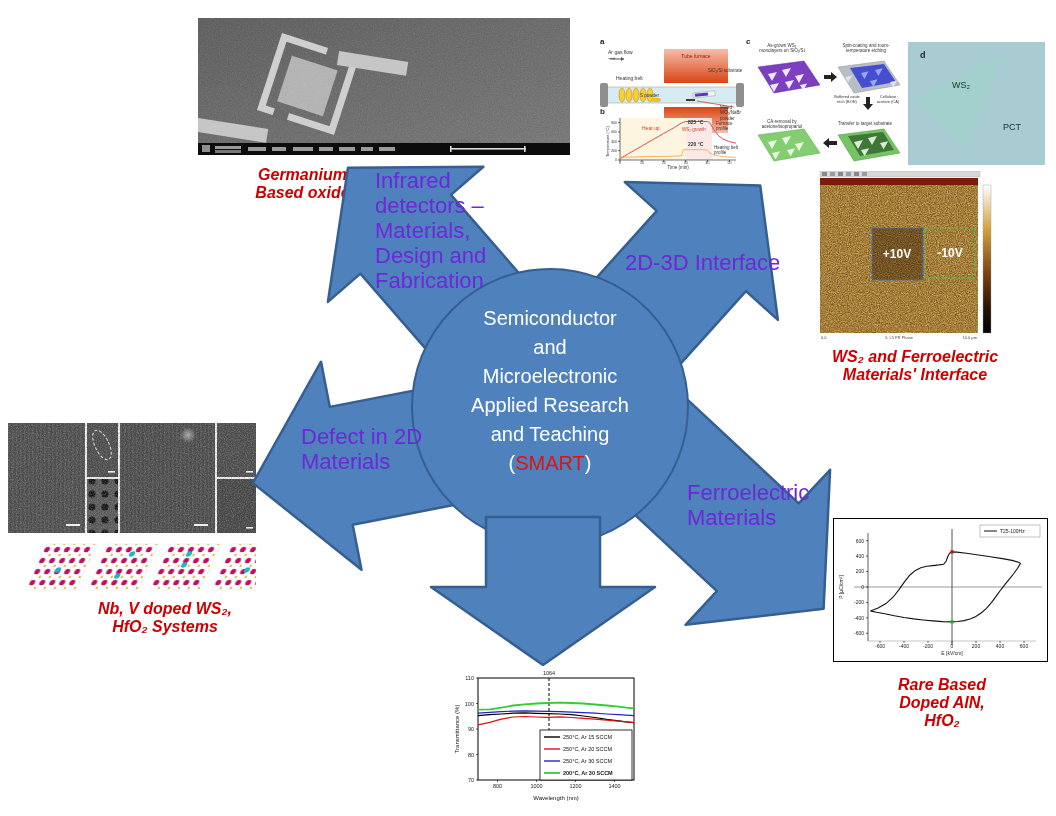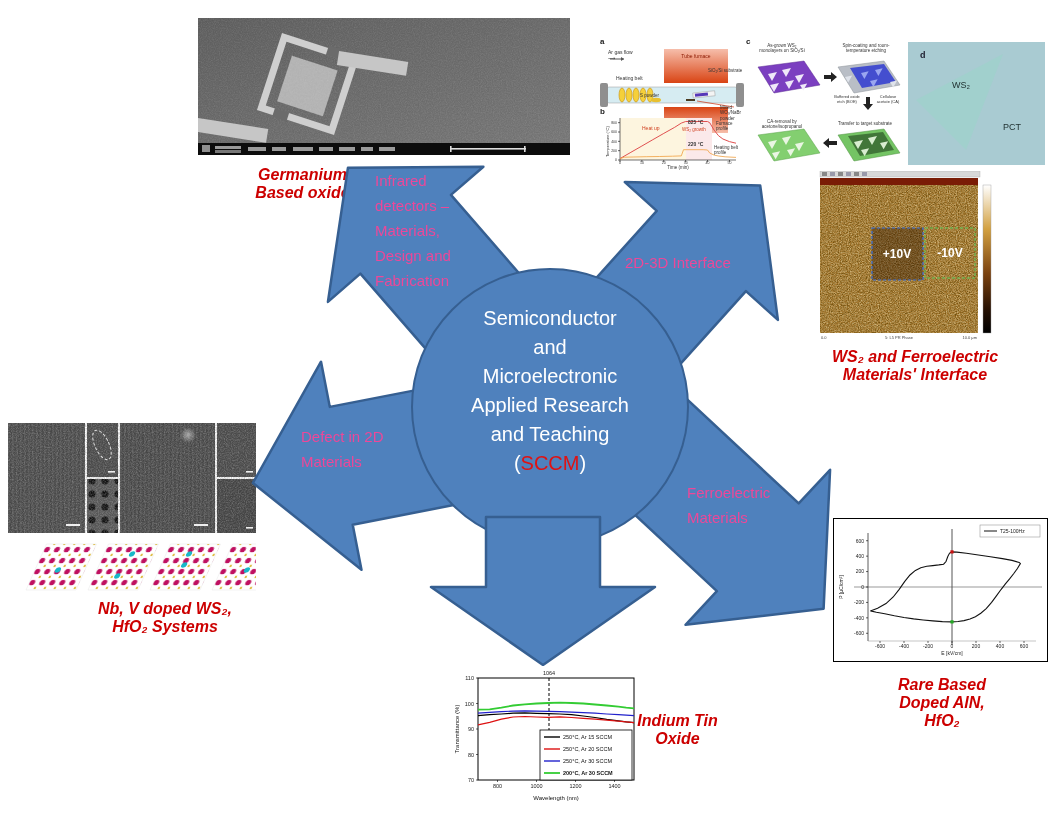--- a/index.html
+++ b/index.html
@@ -2,21 +2,21 @@
 <html><head>
 <meta charset="utf-8">
 <style>
   html,body{margin:0;padding:0;background:#fff;}
   #slide{position:relative;width:1056px;height:816px;background:#fff;overflow:hidden;
          font-family:"Liberation Sans","DejaVu Sans",sans-serif;}
   .abs{position:absolute;}
   .pre{white-space:pre-line;}
   .cap{color:#cc0000;font-weight:bold;font-style:italic;font-size:16px;line-height:1.12;
        text-align:center;white-space:pre-line;}
-  .arrowlbl{color:#ec4899;font-size:15px;line-height:25px;white-space:pre-line;}
+  .arrowlbl{color:#6d28d9;font-size:22px;line-height:25px;white-space:pre-line;}
   .circletext{width:280px;text-align:center;color:#fff;font-size:20px;line-height:29px;}
   svg text{font-family:"Liberation Sans","DejaVu Sans",sans-serif;}
   .tick{font-size:5.5px;fill:#222;}
   .tick5{font-size:5px;fill:#222;}
   .tick35{font-size:3.5px;fill:#333;}
   .axl{font-size:6px;fill:#111;}
   .lgt{font-size:5.5px;fill:#111;}
   .lgtb{font-size:5.5px;fill:#111;font-weight:bold;}
   .t4{font-size:4px;color:#333;line-height:1.15;}
   .t45{font-size:4.5px;color:#333;line-height:1.2;}
@@ -373,21 +373,21 @@
       <polygon transform="translate(543 517) rotate(90)" points="0,-57 70,-57 70,-112 148,0 70,112 70,57 0,57"></polygon>
     </g>
   </svg>
 
   <div class="abs circletext" style="left:410px;top:304px">
     <div>Semiconductor</div>
     <div>and</div>
     <div>Microelectronic</div>
     <div>Applied Research</div>
     <div>and Teaching</div>
-    <div><span>(</span><span style="color:#e01212">SCCM</span><span>)</span></div>
+    <div><span>(</span><span style="color:#e01212">SMART</span><span>)</span></div>
   </div>
 
   <div class="abs arrowlbl" style="left:375px;top:168px">Infrared
 detectors –
 Materials,
 Design and
 Fabrication</div>
   <div class="abs arrowlbl" style="left:625px;top:250px">2D-3D Interface</div>
   <div class="abs arrowlbl" style="left:301px;top:424px">Defect in 2D
 Materials</div>
@@ -435,22 +435,20 @@
         <line id="lg2" x1="92" y1="95" x2="108" y2="95" stroke-width="1.4" stroke="#2222cc"></line>
         <line id="lg3" x1="92" y1="107" x2="108" y2="107" stroke-width="1.8" stroke="#33cc33"></line>
         <text x="111" y="73" class="lgt">250°C, Ar 15 SCCM</text>
         <text x="111" y="85" class="lgt">250°C, Ar 20 SCCM</text>
         <text x="111" y="97" class="lgt">250°C, Ar 30 SCCM</text>
         <text x="111" y="109" class="lgtb">200°C, Ar 30 SCCM</text>
       </g>
     </svg>
   </div>
 
-  <div class="abs cap" style="left:615px;top:712px;width:125px">Indium Tin
-Oxide</div>
 
   <div class="abs" style="left:833px;top:518px;border:1px solid #000;background:#fff">
     <svg width="213" height="138">
       <line x1="20" y1="68" x2="208" y2="68" stroke="#999" stroke-width="1"></line>
       <line x1="118" y1="10" x2="118" y2="126" stroke="#555" stroke-width="1"></line>
       <line x1="34" y1="14" x2="34" y2="122" stroke="#333" stroke-width="0.8"></line>
       <line x1="34" y1="122" x2="202" y2="122" stroke="#888" stroke-width="0.5"></line>
       <polyline id="pe-loop" fill="none" stroke="#111" stroke-width="1.1" points="36.4,91.9 43.6,89.2 52.0,84.6 59.2,78.0 65.2,70.3 70.6,62.6 76.0,56.0 81.4,51.4 86.8,48.7 92.8,47.3 98.8,46.6 104.8,45.9 109.6,45.2 112.0,42.5 113.8,37.5 115.6,34.1 118.0,32.9 122.8,33.1 132.4,34.2 144.4,36.0 156.4,37.8 168.4,39.6 178.0,41.4 185.2,43.5 186.4,44.5 183.4,49.5 179.8,54.5 175.6,59.9 171.4,64.9 167.2,70.3 162.4,76.9 157.6,83.4 152.2,89.6 146.8,94.2 141.4,97.7 136.0,100.0 130.0,101.6 124.0,102.5 118.0,102.9 108.4,102.6 98.8,101.9 89.2,101.0 79.6,99.9 70.0,98.5 60.4,96.8 50.8,94.8 42.4,93.2 36.4,91.9"></polyline>
       <g id="pe-mk">
           <rect x="116.4" y="31.299999999999997" width="3.2" height="3.2" fill="#cc1111"></rect>

